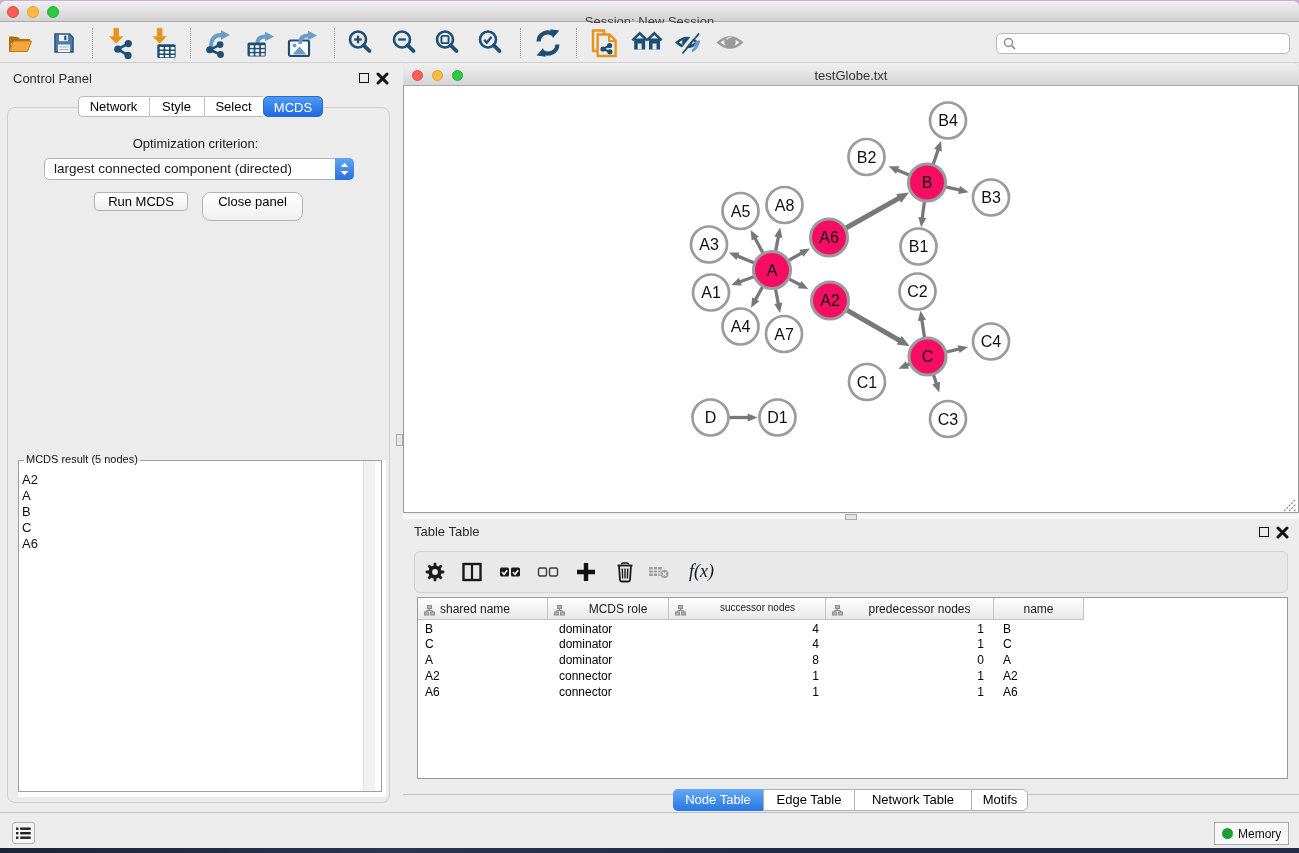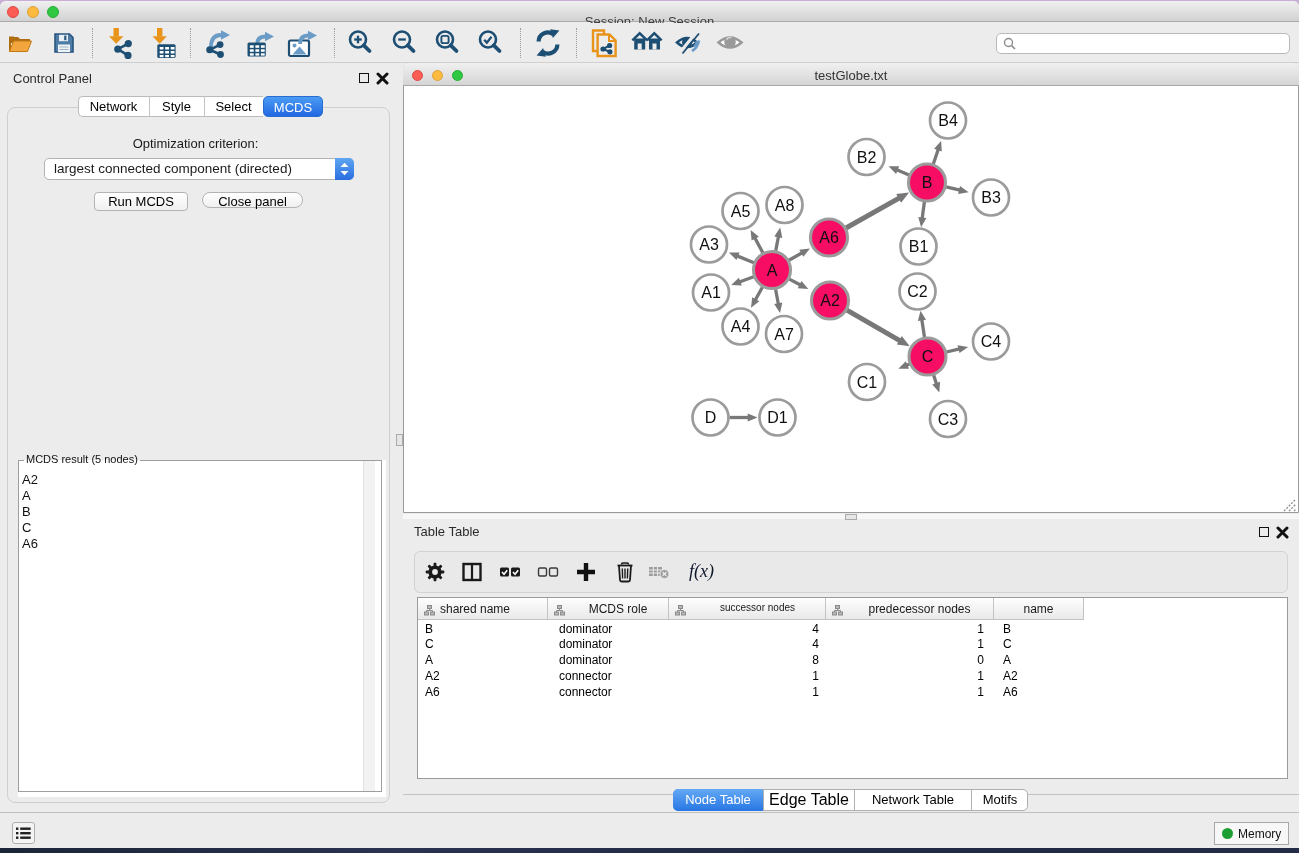--- a/index.html
+++ b/index.html
@@ -164,21 +164,21 @@
 <div class="abs" style="left:204px;top:96px;width:59px;height:21px;line-height:21px;text-align:center;font-size:13px">Select</div>
 <div class="abs" style="left:263px;top:96px;width:60px;height:21px;line-height:21px;text-align:center;font-size:13px;color:#fff;background:linear-gradient(#4b9cf4,#2268e2);border-radius:5px;border:1px solid #2a6dd0">MCDS</div>
 <div class="abs" style="left:0px;top:136px;width:391px;text-align:center;font-size:13px;color:#1a1a1a">Optimization criterion:</div>
 <div class="abs" style="left:44px;top:158px;width:310px;height:22px;background:#fff;border:1px solid #b3b3b3;border-radius:5px"></div>
 <div class="abs" style="left:54px;top:161px;font-size:13.5px;color:#1a1a1a">largest connected component (directed)</div>
 <div class="abs" style="left:335px;top:158px;width:19px;height:22px;background:linear-gradient(#5fa6f2,#2a6ee0);border-radius:0 5px 5px 0"></div>
 <svg class="abs" style="left:338px;top:161px" width="13" height="16" viewBox="0 0 13 16">
     <path d="M2.5 6 L6.5 1.8 L10.5 6 z M2.5 10 L6.5 14.2 L10.5 10 z" fill="#fff"></path>
   </svg>
 <div class="abs" style="left:94px;top:192px;width:94px;height:19px;background:linear-gradient(#fff,#f0f0f0);border:1px solid #b3b3b3;border-radius:4px;line-height:18px;text-align:center;font-size:13px">Run MCDS</div>
-<div class="abs" style="left:202px;top:192px;width:101px;height:16px;background:linear-gradient(#fff,#f0f0f0);border:1px solid #b3b3b3;border-radius:8px;line-height:18px;text-align:center;font-size:13px">Close panel</div>
+<div class="abs" style="left:202px;top:192px;width:101px;height:29px;background:linear-gradient(#fff,#f0f0f0);border:1px solid #b3b3b3;border-radius:8px;line-height:18px;text-align:center;font-size:13px">Close panel</div>
 <div class="abs" style="left:18px;top:460px;width:368px;height:337px;background:#fff"></div>
 <div class="abs" style="left:18px;top:460px;width:364px;height:332px;background:#fff;border:1px solid #9e9e9e"></div>
 <div class="abs" style="left:24px;top:453px;height:14px;font-size:11px;color:#111;background:linear-gradient(#ececec 0 7px,#ffffff 7px);padding:0 2px">MCDS result (5 nodes)</div>
 <div class="abs" style="left:363px;top:461px;width:12px;height:330px;background:#f2f2f2;border-left:1px solid #e2e2e2"></div>
 <div class="abs" style="left:22px;top:472px;font-size:13px;line-height:16px;color:#111">A2<br>A<br>B<br>C<br>A6</div>
 
 <div class="abs" style="left:403px;top:63px;width:896px;height:450px;background:#fff;border:1px solid #9a9a9a;border-radius:5px 5px 0 0"></div>
 <div class="abs" style="left:403px;top:63px;width:896px;height:23px;background:linear-gradient(#f0f0f0,#d5d5d5);border-radius:5px 5px 0 0;border-bottom:1px solid #a8a8a8"></div>
 <div class="abs" style="left:412px;top:69.5px;width:11px;height:11px;border-radius:50%;background:#fb5d55;border:1px solid #de4a43"></div>
 <div class="abs" style="left:432px;top:69.5px;width:11px;height:11px;border-radius:50%;background:#fcbb3f;border:1px solid #dfa035"></div>
@@ -402,21 +402,21 @@
 <div class="abs" style="left:719px;top:685px;width:100px;text-align:right;font-size:12px">1</div>
 <div class="abs" style="left:884px;top:685px;width:100px;text-align:right;font-size:12px">1</div>
 <div class="abs" style="left:1003px;top:685px;font-size:12px">A6</div>
 
 <div class="abs" style="left:403px;top:794px;width:896px;height:1px;background:#c2c2c2"></div>
 <div class="abs" style="left:673px;top:789px;width:355px;height:22px;background:#fff;border:1px solid #b0b0b0;border-radius:5px"></div>
 <div class="abs" style="left:763px;top:789px;width:1px;height:22px;background:#b0b0b0"></div>
 <div class="abs" style="left:854px;top:789px;width:1px;height:22px;background:#b0b0b0"></div>
 <div class="abs" style="left:971px;top:789px;width:1px;height:22px;background:#b0b0b0"></div>
 <div class="abs" style="left:673px;top:789px;width:90px;height:22px;background:linear-gradient(#64a9f5,#2776e4);border-radius:5px 0 0 5px;line-height:22px;text-align:center;font-size:13px;color:#fff">Node Table</div>
-<div class="abs" style="left:764px;top:789px;width:90px;height:22px;line-height:22px;text-align:center;font-size:16px">Edge Table</div>
+<div class="abs" style="left:764px;top:789px;width:90px;height:22px;line-height:22px;text-align:center;font-size:13px">Edge Table</div>
 <div class="abs" style="left:855px;top:789px;width:116px;height:22px;line-height:22px;text-align:center;font-size:13px">Network Table</div>
 <div class="abs" style="left:972px;top:789px;width:56px;height:22px;line-height:22px;text-align:center;font-size:13px">Motifs</div>
 
 <div class="abs" style="left:0;top:812px;width:1299px;height:36px;background:#ececec;border-top:1px solid #c0c0c0"></div>
 <div class="abs" style="left:12px;top:822px;width:23px;height:22px;background:#f4f4f4;border:1px solid #b0b0b0;border-radius:3px"></div>
 <svg class="abs" style="left:16px;top:827px" width="15" height="13" viewBox="0 0 15 13">
     <g fill="#222">
       <rect x="0" y="0.5" width="2.4" height="2.4"></rect>
       <rect x="0" y="5" width="2.4" height="2.4"></rect>
       <rect x="0" y="9.5" width="2.4" height="2.4"></rect>

